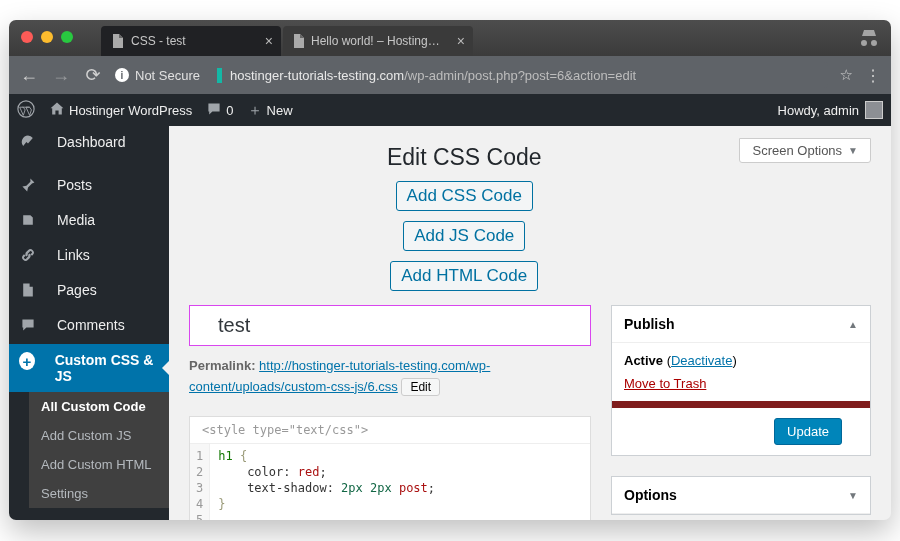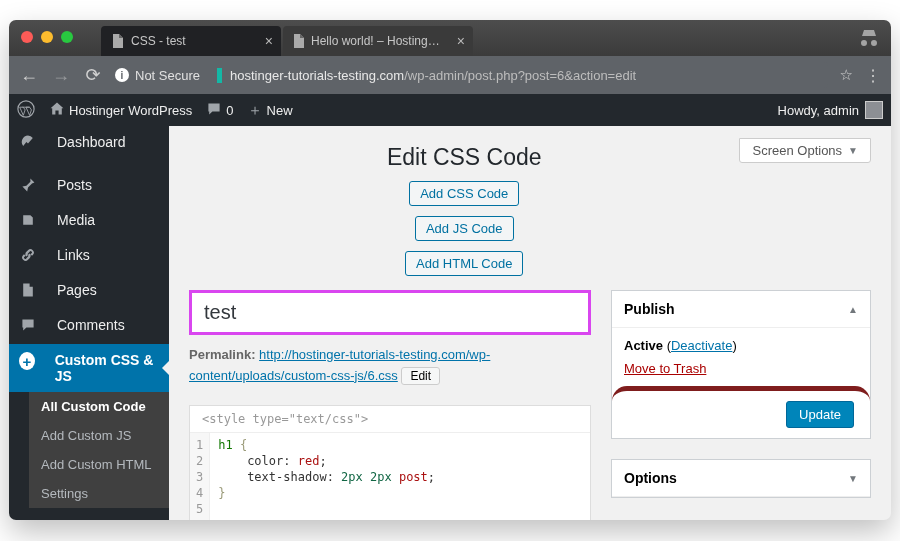--- a/index.html
+++ b/index.html
@@ -41,42 +41,42 @@
   .menu-item.current .ic{ color:#fff;}
   .menu-item.current::after{ content:""; position:absolute; right:-1px; top:50%; transform:translateY(-50%); border:8px solid transparent; border-right-color:#f1f1f1;}
   .submenu{ background:#404040;margin-left:20px;}
   .sub-item{ padding:7px 12px; color:#b4b9be; font-size:13px;}
   .sub-item.cur{ color:#fff; font-weight:600;}
   
   .main{ flex:1; padding:12px 20px; overflow:auto;}
   .screen-opt{ float:right; border:1px solid #ccc; background:#fff; padding:4px 12px; font-size:13px; color:#555; border-radius:0 0 3px 3px; display:flex; align-items:center; gap:6px;}
   .hd{ display:flex; align-items:center; gap:10px; margin-top:6px;flex-direction:column;}
   .hd h1{ font-size:23px; font-weight:400; color:#23282d;}
-  .hd .btn{ border:1px solid #0071a1; color:#0071a1; padding:4px 10px; font-size:13px; border-radius:3px; background:#f3f5f6;}
+  .hd .btn{ border:1px solid #0071a1; color:#0071a1; padding:4px 10px; font-size:17px; border-radius:3px; background:#f3f5f6;}
   .cols{ display:flex; gap:20px; margin-top:14px;}
   .col-l{ flex:1; min-width:0;}
   .col-r{ width:260px;}
-  .title-in{ width:100%; font-size:20px; padding:8px 12px; border:3px solid #d946ef; background:#fff; color:#32373c; outline:none;}
+  .title-in{ width:100%; font-size:20px; padding:8px 28px; border:1px solid #d946ef; background:#fff; color:#32373c; outline:none;}
   .permalink{ font-size:13px; color:#666; margin-top:10px; line-height:1.6;}
   .permalink a{ color:#0073aa; text-decoration:underline;}
   .editbtn{ font-size:12px; padding:1px 8px; border:1px solid #ccc; background:#f6f7f7; border-radius:3px; }
   .editor-wrap{ margin-top:18px; background:#fff; border:1px solid #ddd;}
   .editor-head{ color:#999; font-family:Menlo,Consolas,monospace; font-size:12px; padding:6px 12px; border-bottom:1px solid #eee;}
   .cm{ display:flex; font-family:Menlo,Consolas,monospace; font-size:12px; min-height:160px;}
   .gut{ background:#f7f7f7; color:#999; text-align:right; padding:4px 6px; border-right:1px solid #eee;}
   .gut div{ height:16px; line-height:16px;}
   .code{ padding:4px 8px; white-space:pre; color:#333; line-height:16px;}
   .cm .sel{ color:#170;} .cm .prop{color:#333;} .cm .num{color:#164;} .cm .val{color:#a11;} .cm .br{color:#997;}
   .metabox{ background:#fff; border:1px solid #ccd0d4; margin-bottom:20px;}
   .mb-head{ display:flex; justify-content:space-between; align-items:center; padding:10px 12px; border-bottom:1px solid #eee; font-size:14px; font-weight:600;}
   .tri{ color:#72777c; font-size:10px;}
   .mb-body{ padding:10px 12px; font-size:13px;}
   .mb-body a{ color:#0073aa;}
   .mb-body .trash{ color:#a00; text-decoration:underline; display:inline-block; margin-top:8px;}
-  .mb-foot{ padding:10px 16px; border-top:5px solid #7f1d1d; display:flex; justify-content:flex-end;border-radius:15px;}
+  .mb-foot{ padding:10px 28px; border-top:7px solid #7f1d1d; display:flex; justify-content:flex-end;}
   .update{ background:#0085ba; border:1px solid #006799; color:#fff; padding:5px 12px; font-size:13px; border-radius:3px;}
 </style>
 </head>
 <body>
 
 <div class="window">
 
   <div class="tabbar">
     <div class="traffic">
       <div class="tl r"></div>

